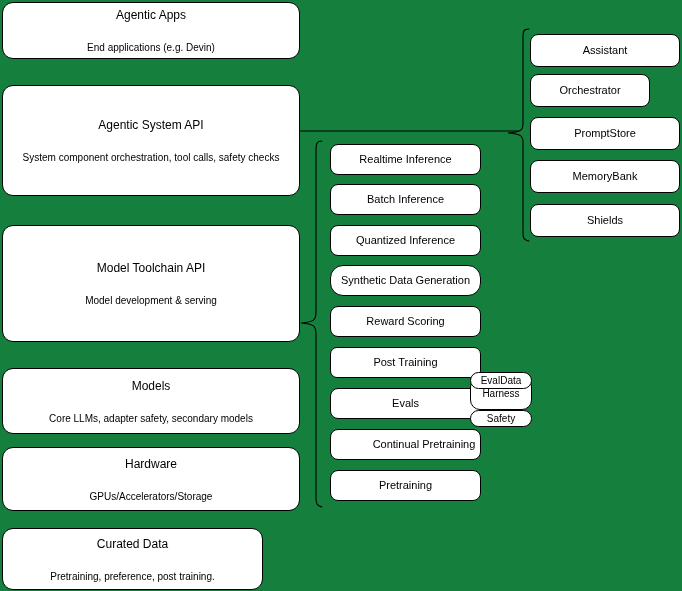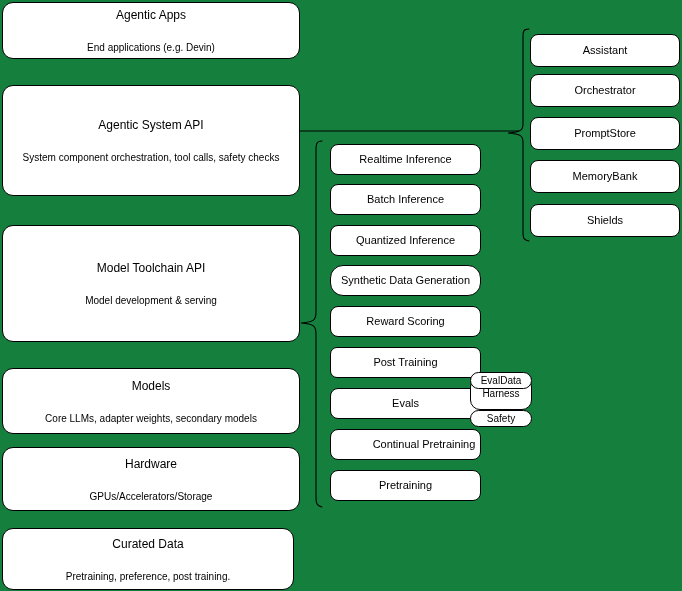--- a/index.html
+++ b/index.html
@@ -95,29 +95,29 @@
     <div class="layer-sub">System component orchestration, tool calls, safety checks</div>
   </div>
 
   <div class="box" style="left:2px; top:225px; width:298px; height:117px;">
     <div class="layer-title">Model Toolchain API</div>
     <div class="layer-sub">Model development &amp; serving</div>
   </div>
 
   <div class="box" style="left:2px; top:368px; width:298px; height:66px;">
     <div class="layer-title">Models</div>
-    <div class="layer-sub">Core LLMs, adapter weights, secondary models</div>
+    <div class="layer-sub">Core LLMs, adapter safety, secondary models</div>
   </div>
 
   <div class="box" style="left:2px; top:447px; width:298px; height:64px;">
     <div class="layer-title">Hardware</div>
     <div class="layer-sub">GPUs/Accelerators/Storage</div>
   </div>
 
-  <div class="box" style="left:2px; top:528px; width:292px; height:62px;">
+  <div class="box" style="left:2px; top:528px; width:261px; height:62px;">
     <div class="layer-title">Curated Data</div>
     <div class="layer-sub">Pretraining, preference, post training.</div>
   </div>
 
   <div class="connector" style="left:300px; top:125px; width:220px; height:12px;">
     <svg width="220" height="12" viewBox="0 0 220 12">
       <line x1="0" y1="6" x2="219" y2="6" stroke="#000000" stroke-width="1"></line>
     </svg>
   </div>
 
@@ -179,21 +179,21 @@
                C 16 102, 14 104, 1 105
                C 14 106, 16 108, 16 114
                L 16 204
                C 16 209, 16 212, 22 213" fill="none" stroke="#000000" stroke-width="1.1" stroke-linecap="round"></path>
     </svg>
   </div>
 
   <div class="cap-box" style="left:530px; top:34px; width:150px; height:33px;">
     <span>Assistant</span>
   </div>
-  <div class="cap-box" style="left:530px; top:74px; width:150px; height:33px;">
+  <div class="cap-box" style="left:530px; top:74px; width:120px; height:33px;">
     <span>Orchestrator</span>
   </div>
   <div class="cap-box" style="left:530px; top:117px; width:150px; height:33px;">
     <span>PromptStore</span>
   </div>
   <div class="cap-box" style="left:530px; top:160px; width:150px; height:33px;">
     <span>MemoryBank</span>
   </div>
   <div class="cap-box" style="left:530px; top:204px; width:150px; height:33px;">
     <span>Shields</span>

